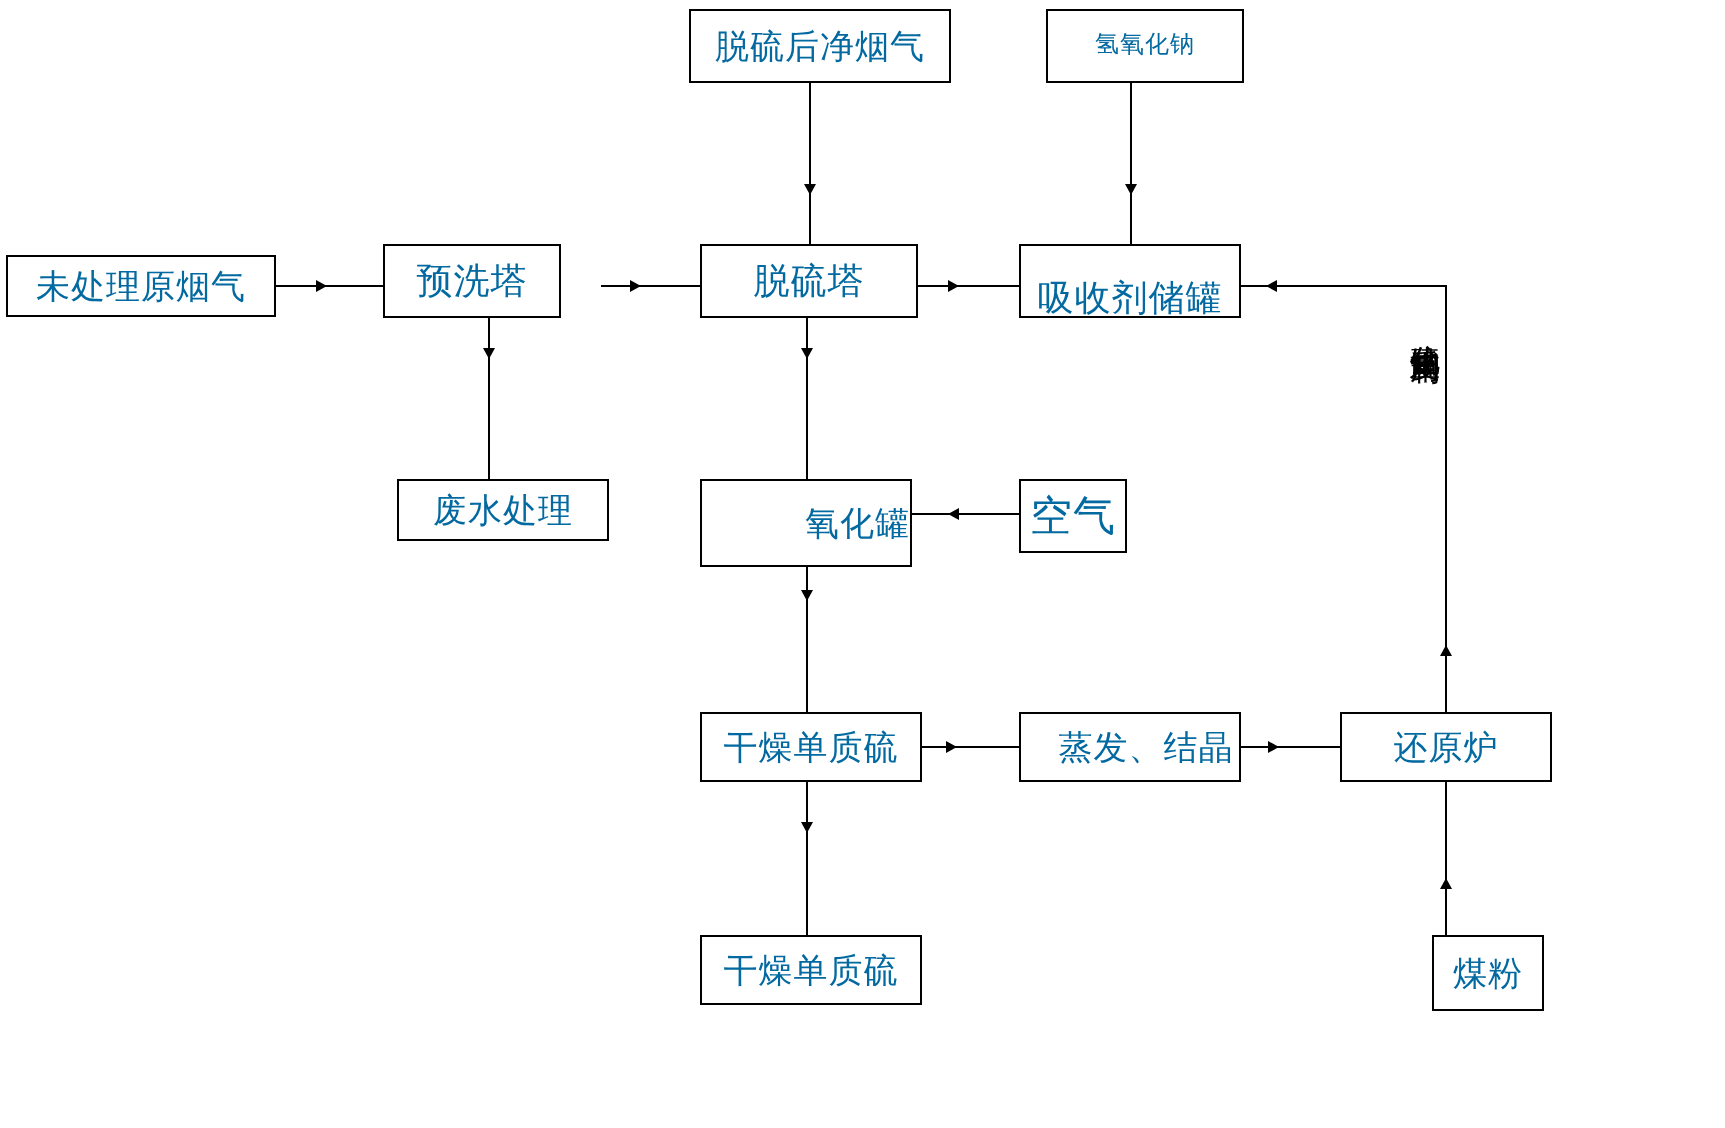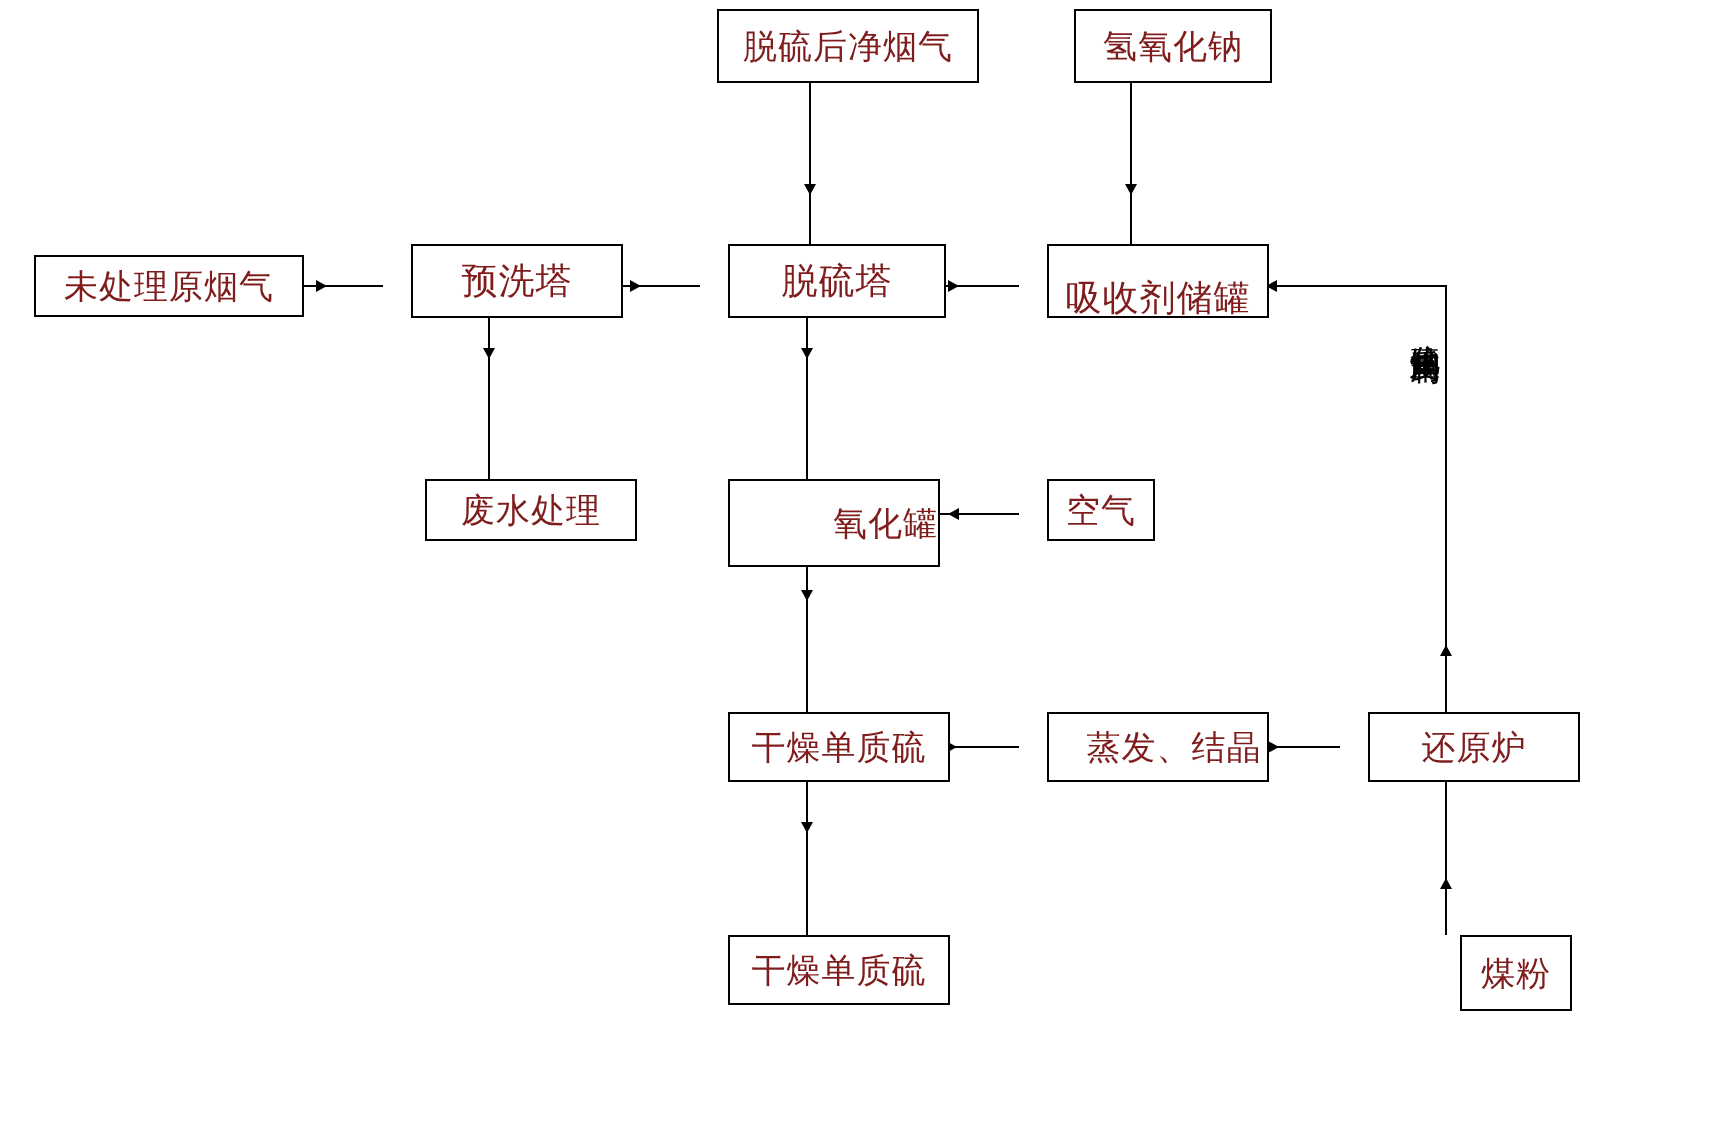--- a/index.html
+++ b/index.html
@@ -16,25 +16,24 @@
     overflow: hidden;
   }
   .node {
     position: absolute;
     box-sizing: border-box;
     border: 2px solid #000000;
     background: #ffffff;
     display: flex;
     align-items: center;
     justify-content: center;
-    color: #7f1d1d;
+    color: #0369a1;
     letter-spacing: 1px;
     white-space: nowrap;
     z-index: 3;
-    margin-left: 28px;
   }
   .node span {
     display: block;
     line-height: 1;
   }
   .edge {
     position: absolute;
     background: #000000;
     z-index: 1;
   }
@@ -126,49 +125,49 @@
   <div class="edge h" style="left:1241px; top:285px; width:206px;"></div>
   <div class="arrow up" style="left:1440px; top:645px;"></div>
   <div class="arrow left" style="left:1266px; top:280px;"></div>
 
   <div class="edge-label" style="left:1404px; top:318px; font-size:30px;">硫化钠重复利用</div>
 
   <div class="node" style="left:6px; top:255px; width:270px; height:62px; font-size:34px;">
     <span>未处理原烟气</span>
   </div>
 
-  <div class="node" style="left:383px; top:244px; width:212px; height:74px; font-size:36px;">
+  <div class="node" style="left:383px; top:244px; width:178px; height:74px; font-size:36px;">
     <span>预洗塔</span>
   </div>
 
   <div class="node" style="left:700px; top:244px; width:218px; height:74px; font-size:36px;">
     <span>脱硫塔</span>
   </div>
 
   <div class="node" style="left:1019px; top:244px; width:222px; height:74px; font-size:36px;align-items:flex-end;">
     <span>吸收剂储罐</span>
   </div>
 
   <div class="node" style="left:689px; top:9px; width:262px; height:74px; font-size:34px;">
     <span>脱硫后净烟气</span>
   </div>
 
-  <div class="node" style="left:1046px; top:9px; width:198px; height:74px; font-size:34px;">
+  <div class="node" style="left:1046px; top:9px; width:198px; height:74px; font-size:24px;font-family:Liberation Mono, monospace;">
     <span>氢氧化钠</span>
   </div>
 
   <div class="node" style="left:397px; top:479px; width:212px; height:62px; font-size:34px;">
     <span>废水处理</span>
   </div>
 
   <div class="node" style="left:700px; top:479px; width:212px; height:88px; font-size:34px;justify-content:flex-end;">
     <span>氧化罐</span>
   </div>
 
-  <div class="node" style="left:1019px; top:479px; width:108px; height:62px; font-size:34px;">
+  <div class="node" style="left:1019px; top:479px; width:108px; height:74px; font-size:42px;">
     <span>空气</span>
   </div>
 
   <div class="node" style="left:700px; top:712px; width:222px; height:70px; font-size:34px;">
     <span>干燥单质硫</span>
   </div>
 
   <div class="node" style="left:1019px; top:712px; width:222px; height:70px; font-size:34px;padding-left:32px;">
     <span>蒸发、结晶</span>
   </div>

